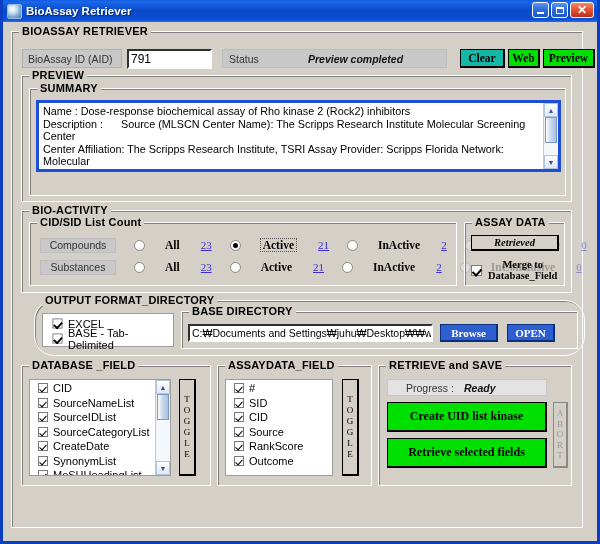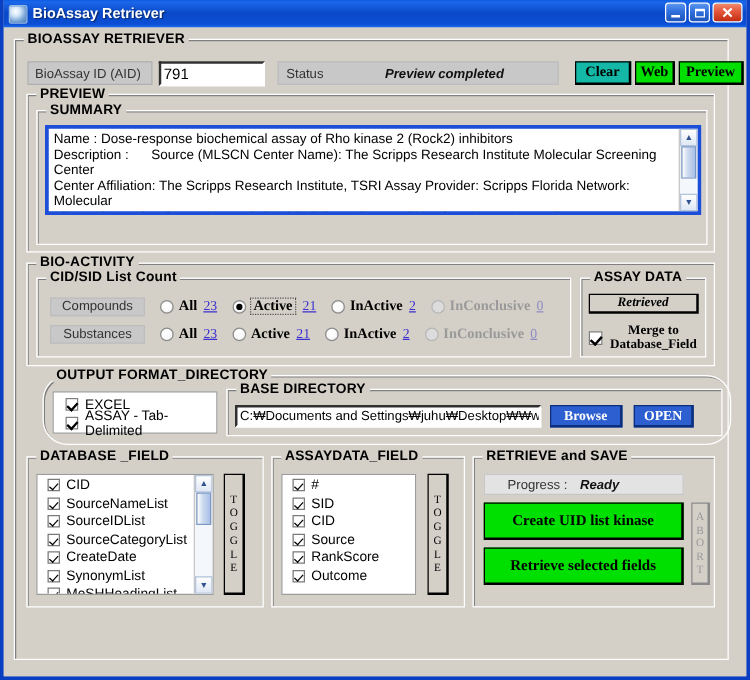--- a/index.html
+++ b/index.html
@@ -214,21 +214,21 @@
 
   .bio-row { position:absolute; left:10px; height:16px; display:flex; align-items:center; }
   .bio-row.r1 { top:14px; }
   .bio-row.r2 { top:36px; }
   .rowlabel {
     width:76px; height:15px;
     background:#c8c8c8; border:1px solid #bdbdbd; box-sizing:border-box;
     display:flex; align-items:center; justify-content:center;
     font-size:10.5px; color:#333;
   }
-  .radio-item { display:flex; align-items:center; margin-left:12px; position:relative; }
+  .radio-item { display:flex; align-items:center; margin-left:18px; position:relative;gap:16px; }
   .radio {
     width:11px; height:11px; border-radius:50%;
     background: radial-gradient(circle at 38% 34%, #ffffff 0%, #fafafa 55%, #e2e2e2 100%);
     border:1px solid #8d8d8d;
     box-sizing:border-box;
     position:relative;
     flex:none;
   }
   .radio.sel::after {
     content:""; position:absolute; left:2px; top:2px;
@@ -506,21 +506,21 @@
       <div class="group" id="out-group">
         <div class="g-title">OUTPUT FORMAT_DIRECTORY</div>
 
         <div class="fmt-box">
           <div class="fmt-item">
             <span class="cb on"></span>
             <span>EXCEL</span>
           </div>
           <div class="fmt-item">
             <span class="cb on"></span>
-            <span>ASSAY - Tab-Delimited</span>
+            <span>BASE - Tab-Delimited</span>
           </div>
         </div>
 
         <div class="group" id="basedir-group">
           <div class="g-title">BASE DIRECTORY</div>
           <div class="textfield dir-input">C:₩Documents and Settings₩juhu₩Desktop₩₩wORKSPACE₩PRC</div>
           <div class="btn-browse">Browse</div>
           <div class="btn-open">OPEN</div>
         </div>
       </div>

